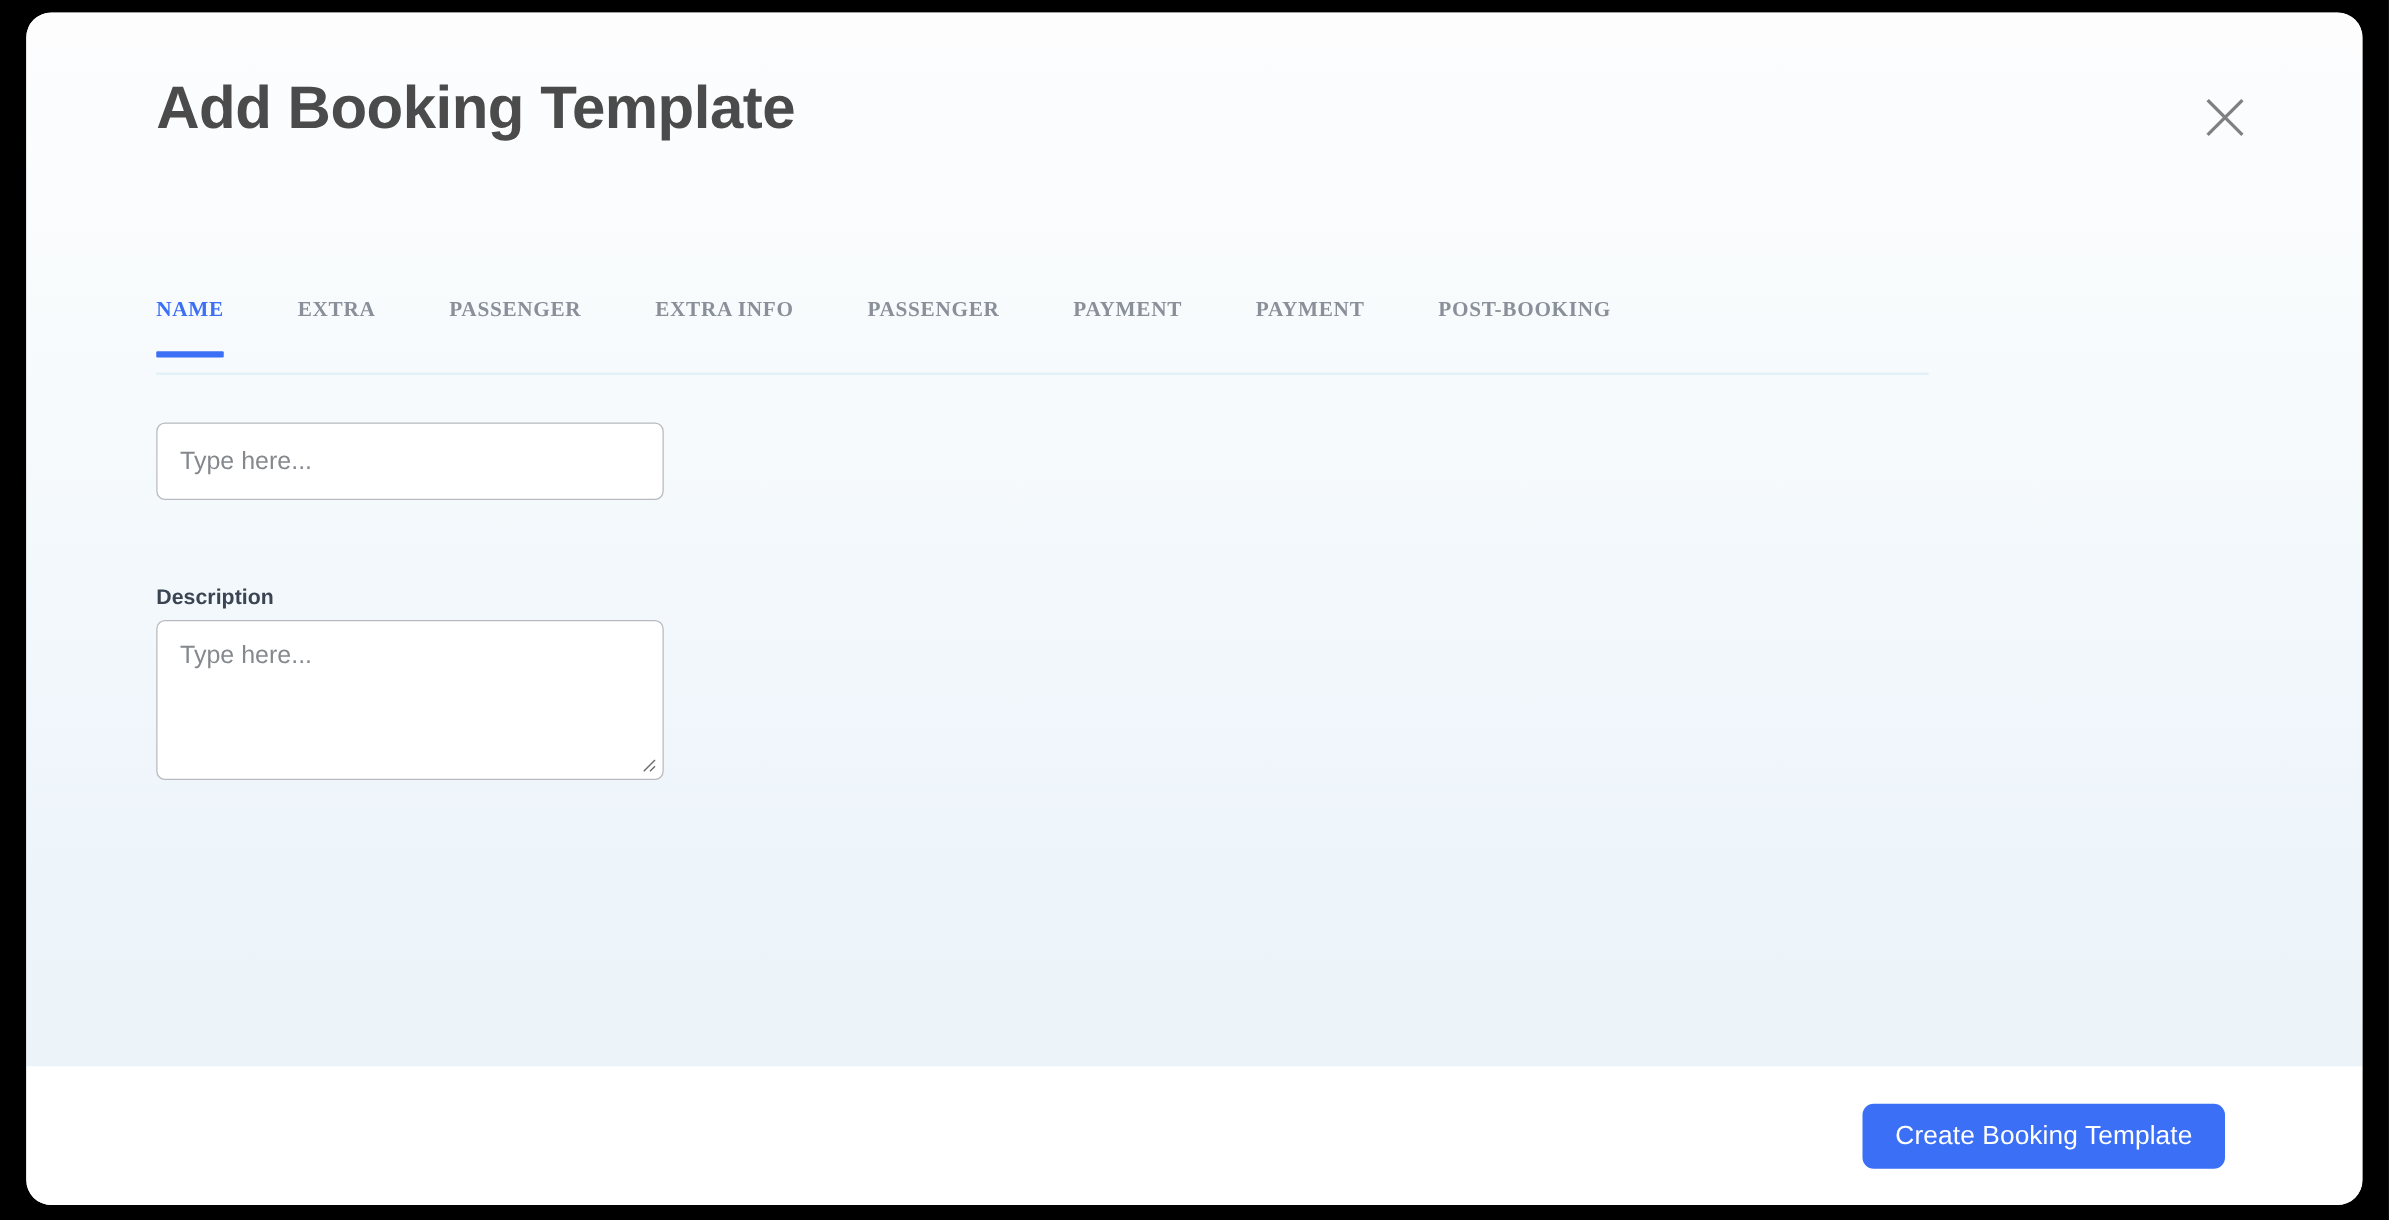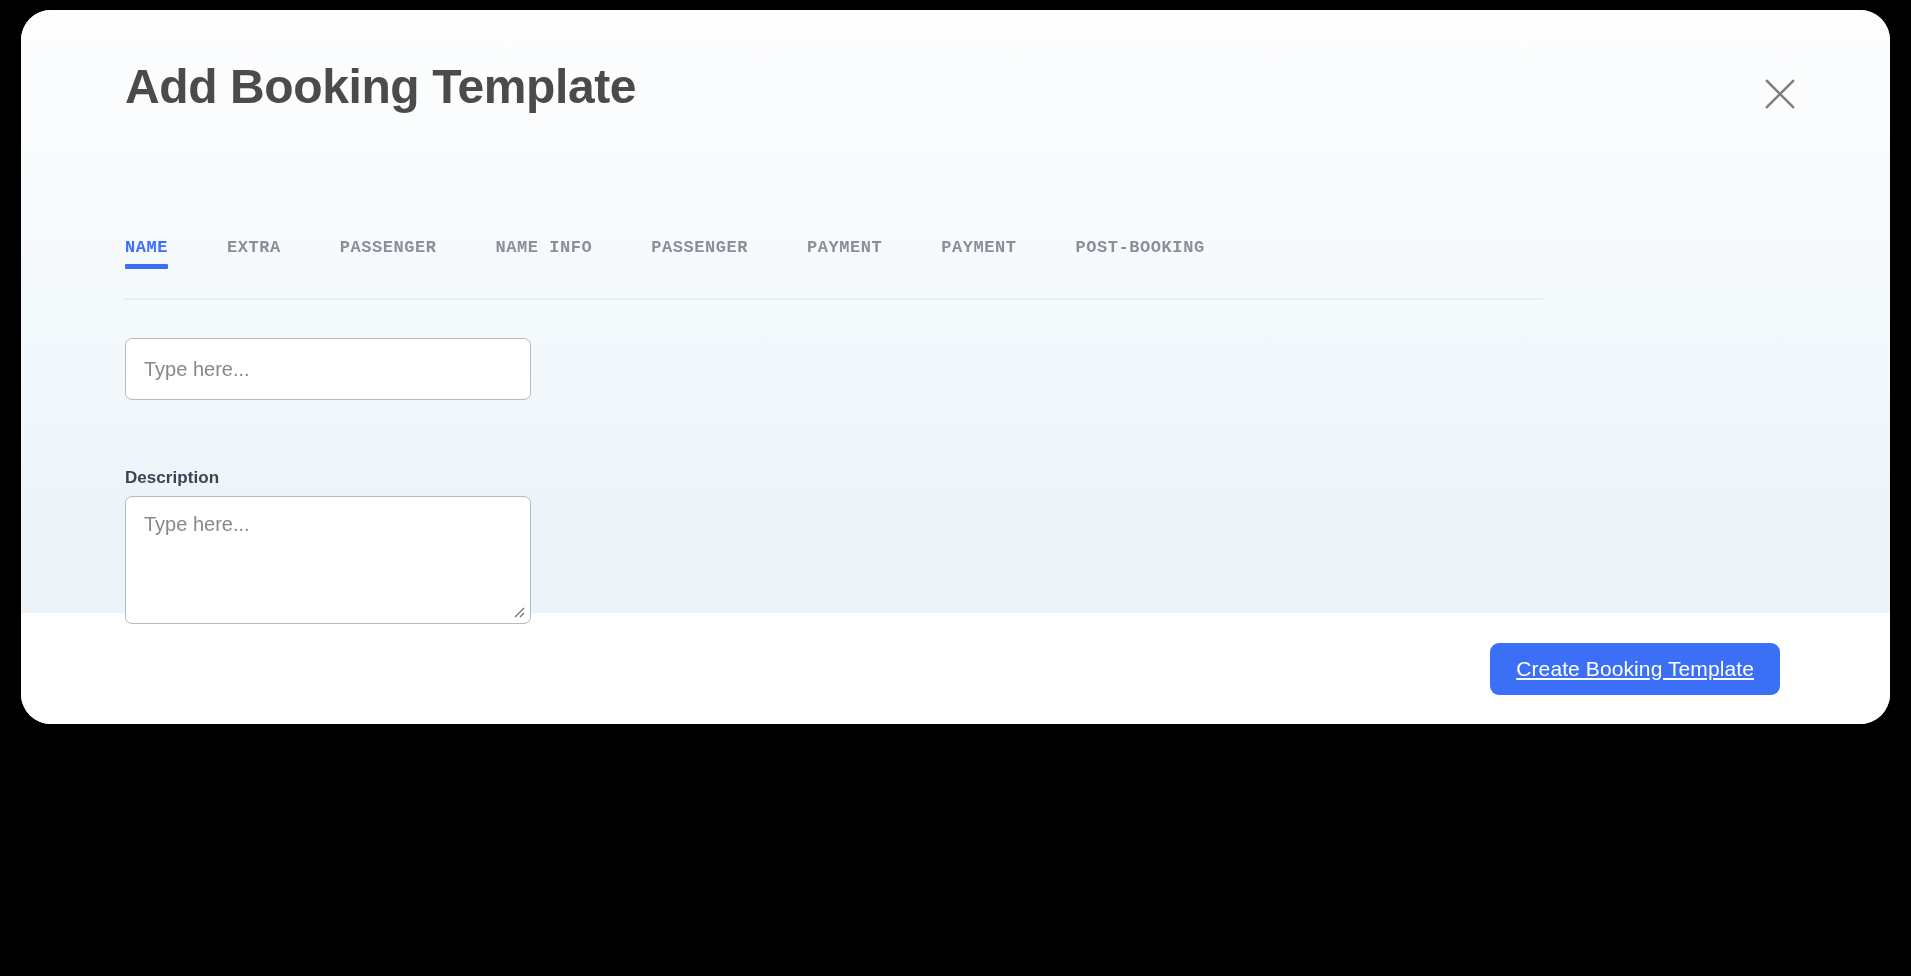--- a/index.html
+++ b/index.html
@@ -10,22 +10,22 @@
     background: #000000;
     overflow: hidden;
     font-family: "Liberation Sans", sans-serif;
   }
 
   #modal {
     position: absolute;
     left: 21px;
     top: 10px;
     width: 1869px;
-    height: 714px;
-    border-radius: 30px;
+    height: 954px;
+    border-radius: 20px;
     background: #ffffff;
     overflow: hidden;
     display: flex;
     flex-direction: column;
   }
 
   
   .modal-body {
     position: relative;
     flex: 1 1 auto;
@@ -82,28 +82,28 @@
     align-items: flex-start;
     gap: 0;
     position: relative;
   }
 
   .tab {
     font-size: 17px;
     font-weight: 700;
     letter-spacing: 0.55px;
     color: #8a9099;
-    padding: 0 0 12px 0;
+    padding: 0 0 28px 0;
     margin-right: 59px;
     cursor: pointer;
     white-space: nowrap;
     position: relative;
     background: none;
     border: none;
-    font-family: Liberation Mono, monospace;
+    font-family: Liberation Serif, serif;
   }
   .tab:last-child { margin-right: 12px; }
 
   .tab.active { color: #3b6ff6; }
 
   .tab.active::after {
     content: "";
     position: absolute;
     left: 0;
     right: 0;
@@ -211,21 +211,20 @@
     font-size: 21px;
     font-weight: 400;
     letter-spacing: 0.1px;
     border: none;
     border-radius: 9px;
     padding: 0 26px;
     height: 52px;
     cursor: pointer;
     font-family: "Liberation Sans", sans-serif;
     white-space: nowrap;
-    text-decoration: underline;
   }
 </style>
 </head>
 <body>
 
 <div id="modal">
 
   <div class="modal-body">
 
     <div class="header">
@@ -239,21 +238,21 @@
       </div>
     </div>
 
     <div class="tabs-divider"></div>
 
     <div class="tabs-wrap">
       <div class="tabs">
         <button class="tab active">NAME</button>
         <button class="tab">EXTRA</button>
         <button class="tab">PASSENGER</button>
-        <button class="tab">NAME INFO</button>
+        <button class="tab">EXTRA INFO</button>
         <button class="tab">PASSENGER</button>
         <button class="tab">PAYMENT</button>
         <button class="tab">PAYMENT</button>
         <button class="tab">POST-BOOKING</button>
       </div>
     </div>
 
     <div class="form-area">
 
 

